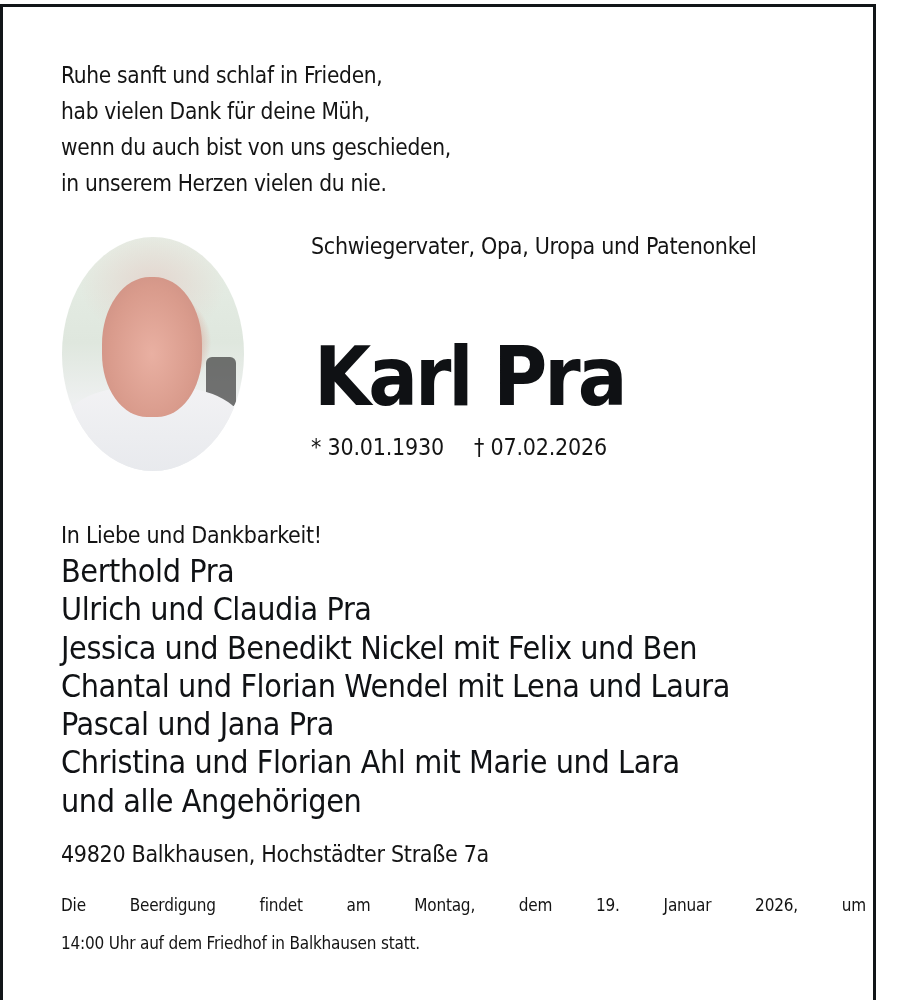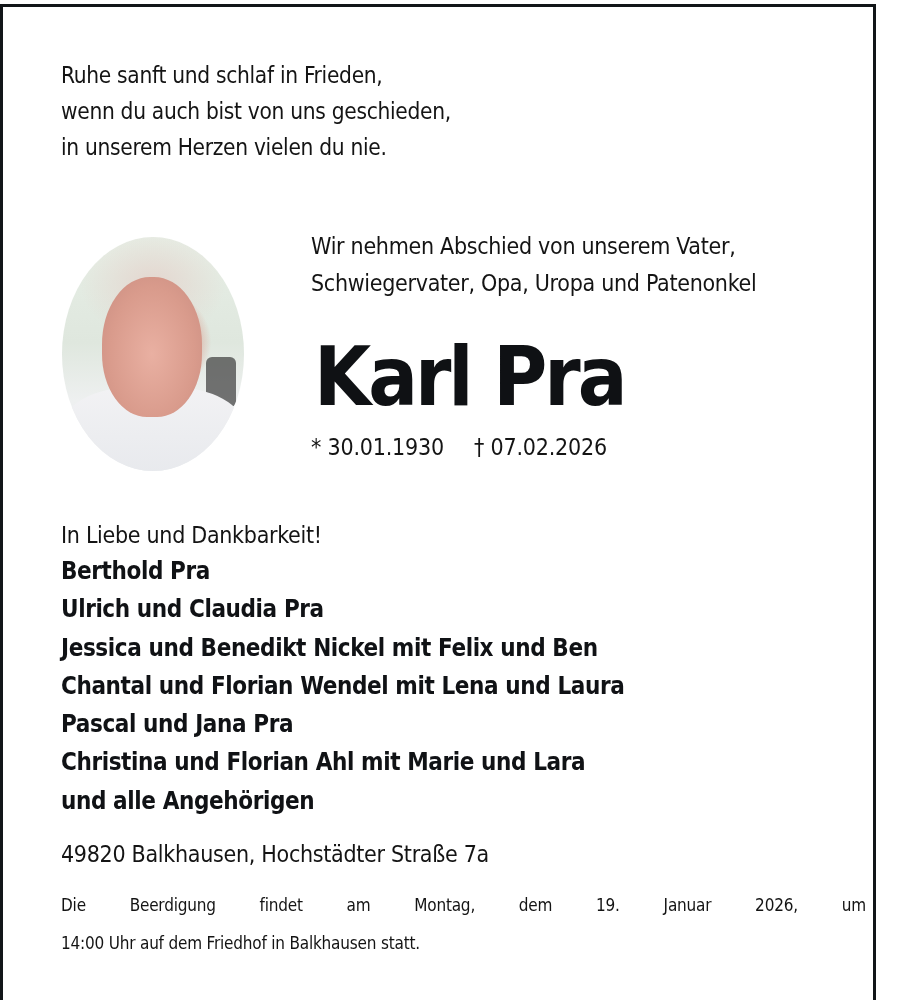--- a/index.html
+++ b/index.html
@@ -15,46 +15,46 @@
   .dates span{display:inline-block;}
   .dates .gap{width:30px;}
   .photo{position:absolute;left:59px;top:230px;width:182px;height:234px;border-radius:50%;overflow:hidden;
     background:radial-gradient(ellipse 40% 30% at 52% 45%, #e8b3a4 0%, #dba294 45%, rgba(219,162,148,0) 75%),
                radial-gradient(ellipse 50% 30% at 50% 20%, #e4d6cf 0%, rgba(228,214,207,0) 80%),
                linear-gradient(180deg,#e7efe6 0%,#dfe7de 45%,#eef0f0 70%,#e9ecef 100%);}
   .photo .face{position:absolute;left:40px;top:40px;width:100px;height:140px;border-radius:48% 48% 45% 45%;background:radial-gradient(ellipse at 50% 55%,#e9b0a2 0%,#d99b8c 60%,#c88c80 100%);}
   .photo .shirt{position:absolute;left:0;top:150px;width:182px;height:100px;background:linear-gradient(180deg,#f2f2f4,#e6e8ec);border-radius:40% 40% 0 0;}
   .photo .dark{position:absolute;right:8px;top:120px;width:30px;height:50px;background:#3a3a3a;opacity:.7;border-radius:6px;}
   .thanks{left:58px;top:509px;font-size:23px;line-height:38px;letter-spacing:-0.3px;}
-  .family{left:58px;top:545px;font-size:24px;line-height:38.3px;font-weight:bold;letter-spacing:-0.4px;color:#101215;}
+  .family{left:58px;top:545px;font-size:32px;line-height:38.3px;font-weight:normal;letter-spacing:-0.4px;color:#101215;}
   .family div{height:38.3px;}
   .addr{left:58px;top:828px;font-size:23px;line-height:38px;letter-spacing:-0.3px;}
   .funeral{left:58px;top:879px;font-size:17px;line-height:38px;width:805px;white-space:normal;letter-spacing:-0.2px;}
   .funeral .l1{display:flex;justify-content:space-between;height:38px;}
   .funeral .l2{height:38px;}
 </style>
 </head>
 <body>
 
 <div class="frame">
 
   <div class="t poem">
     <div>Ruhe sanft und schlaf in Frieden,</div>
+    <div>hab vielen Dank für deine Müh,</div>
     <div>wenn du auch bist von uns geschieden,</div>
     <div>in unserem Herzen vielen du nie.</div>
   </div>
 
   <div class="photo">
     <div class="dark"></div>
     <div class="shirt"></div>
     <div class="face"></div>
   </div>
 
   <div class="t intro">
-    <div>Wir nehmen Abschied von unserem Vater,</div>
     <div>Schwiegervater, Opa, Uropa und Patenonkel</div>
   </div>
 
   <div class="t name">Karl Pra</div>
 
   <div class="t dates">
     <span>* 30.01.1930</span><span class="gap"></span><span>† 07.02.2026</span>
   </div>
 
   <div class="t thanks">In Liebe und Dankbarkeit!</div>

